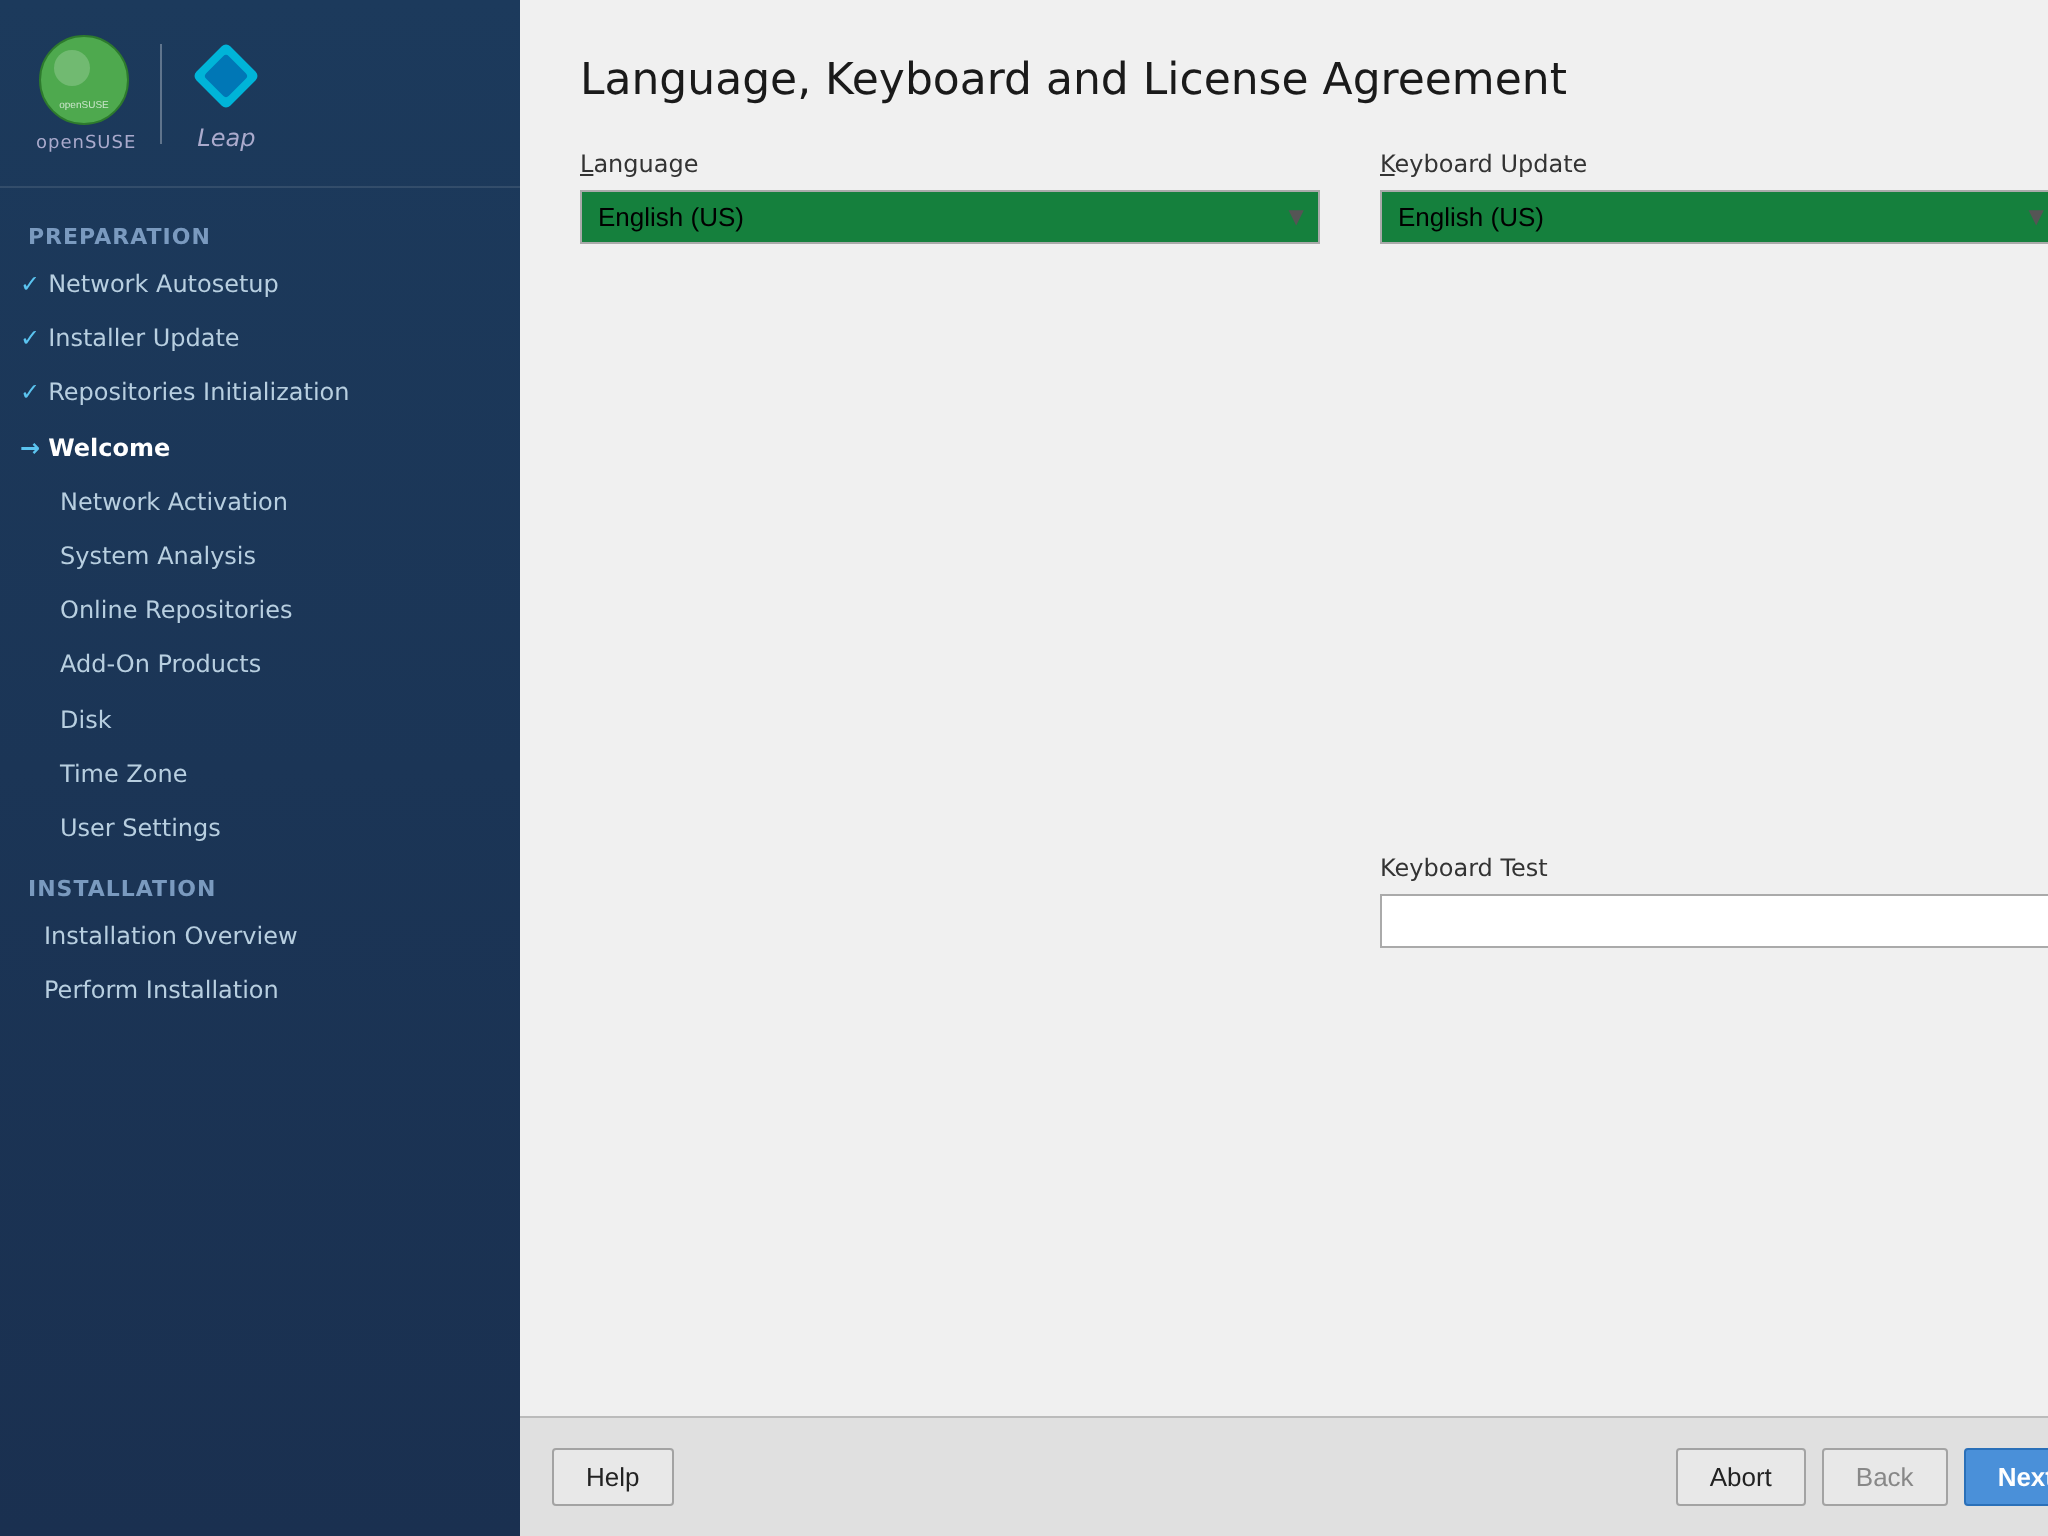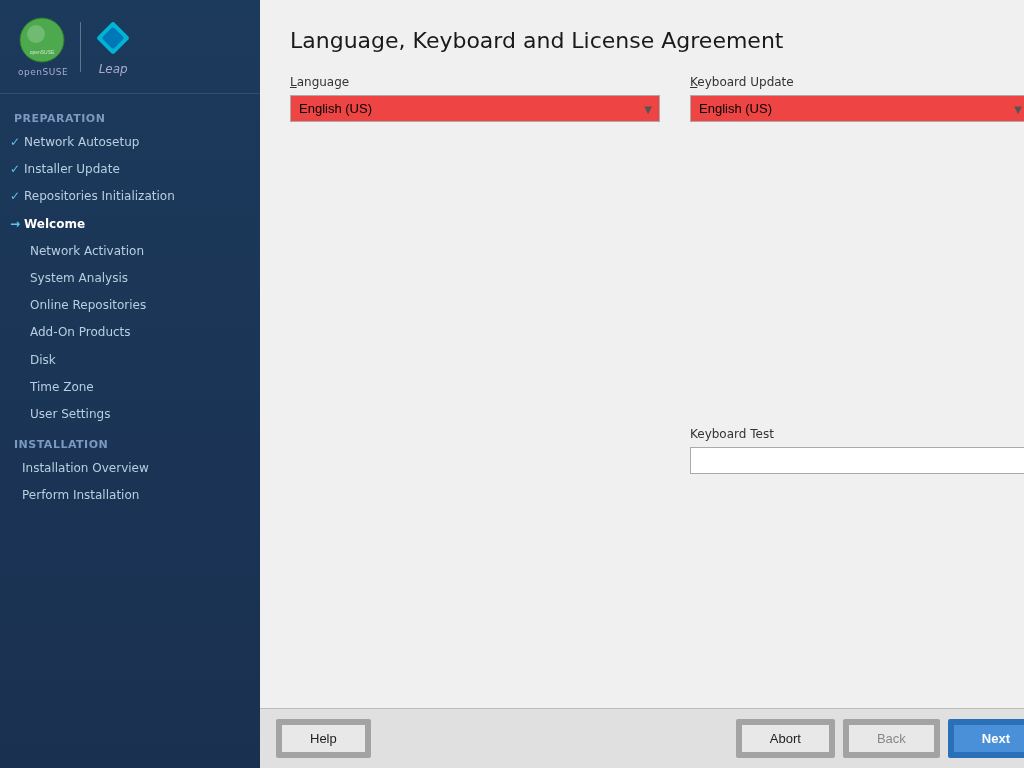--- a/index.html
+++ b/index.html
@@ -165,21 +165,21 @@
     }
 
     .select-wrapper {
       position: relative;
       display: inline-block;
     }
 
     .select-wrapper select {
       appearance: none;
       -webkit-appearance: none;
-      background: #ef4444;
+      background: #15803d;
       border: 1px solid #aaa;
       padding: 5px 30px 5px 8px;
       font-size: 13px;
       cursor: pointer;
       outline: none;
       width: 100%;
     }
 
     .select-wrapper::after {
       content: '▼';
@@ -233,25 +233,25 @@
       height: 60px;
     }
 
     .bottom-right {
       display: flex;
       gap: 8px;
       align-items: center;
     }
 
     .btn {
-      padding: 6px 28px;
+      padding: 6px 16px;
       font-size: 13px;
       cursor: pointer;
       border-radius: 2px;
-      border: 6px solid #a3a3a3;
+      border: 1px solid #a3a3a3;
       background: #e8e8e8;
       color: #222;
       outline: none;
     }
 
     .btn-primary {
       background: #4a90d9;
       color: #fff;
       border-color: #2a70b9;
       font-weight: bold;

